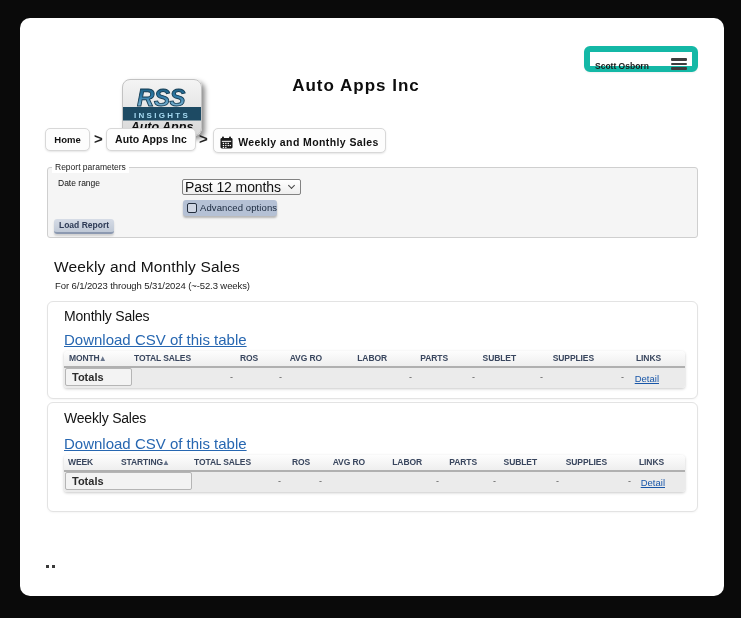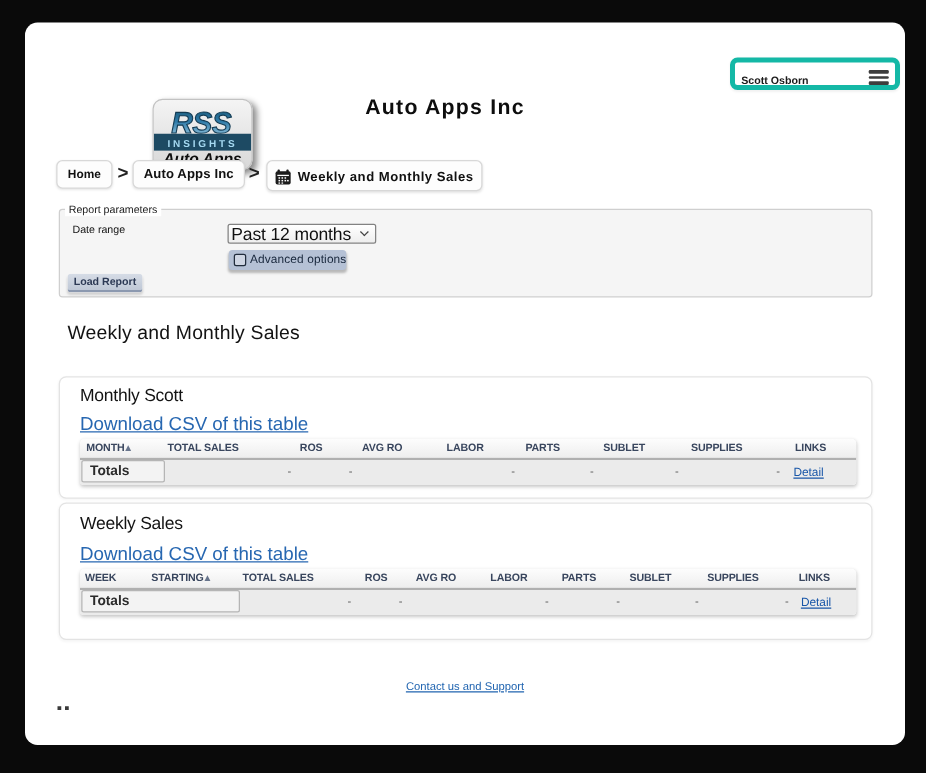--- a/index.html
+++ b/index.html
@@ -6,21 +6,21 @@
 html,body { width:741px; height:618px; background:#0a0a0a; font-family:"Liberation Sans", sans-serif; overflow:hidden; }
 .page { position:absolute; left:20px; top:18px; width:704px; height:578px; background:#fff; border-radius:10px; }
 
 
 .logo { position:absolute; left:102px; top:37px; width:80px; height:57px; background:linear-gradient(180deg,#f4f4f4,#d8d8d8); border:1px solid #c2c2c2; border-radius:8px; box-shadow:3px 3px 5px rgba(0,0,0,0.45);margin-top:24px; }
 
 
 .title { position:absolute; left:200px; top:58.5px; width:272px; text-align:center; font-size:17px; font-weight:bold; color:#0d0d0d; letter-spacing:1px; line-height:18px; }
 
 
-.userbox { position:absolute; left:564px; top:28px; width:136px; height:26px; background:#fff; border:4px solid #14b8a6; border-radius:6px; box-shadow:0 1px 2px rgba(0,0,0,0.06); }
+.userbox { position:absolute; left:564px; top:28px; width:114px; height:26px; background:#fff; border:6px solid #14b8a6; border-radius:6px; box-shadow:0 1px 2px rgba(0,0,0,0.06); }
 .userbox .uname { position:absolute; left:5px; top:9px; font-size:8.5px; font-weight:bold; color:#1a1a1a; }
 .burger { position:absolute; right:5px; top:6px; width:16px; height:14px; }
 .burger div { height:2.6px; background:#3d3d3d; border-radius:1px; margin-bottom:2.1px; }
 
 
 .crumb { position:absolute; top:110px; height:23px; background:#fdfdfd; border:1px solid #d8d8d8; border-radius:5px; box-shadow:0 1px 2px rgba(0,0,0,0.10); font-size:9.5px; font-weight:bold; color:#111; line-height:21px; text-align:center; }
 .sep { position:absolute; font-size:15px; font-weight:bold; color:#222; line-height:13px; }
 
 
 .params { position:absolute; left:27px; top:149px; width:651px; height:71px; border:1px solid #cfcfcf; border-radius:3px; background:#f5f5f5; }
@@ -116,23 +116,24 @@
     <div class="lbl-dr">Date range</div>
     <div class="sel">Past 12 months<span class="chev"></span></div>
     <div class="adv">
         <div class="cb"></div>
         <div class="at">Advanced options</div>
       </div>
     <div class="loadbtn">Load Report</div>
   </div>
 
   <div class="h1">Weekly and Monthly Sales</div>
+  <div class="sub">For 6/1/2023 through 5/31/2024 (~-52.3 weeks)</div>
 
   <div class="card" style="top:283px; height:98px;">
-    <h2 style="top:6px;">Monthly Scott</h2>
+    <h2 style="top:6px;">Monthly Sales</h2>
     <a class="csv" style="top:29px;" href="#">Download CSV of this table</a>
     <div class="tbl" style="top:49px;">
       <div class="thead">
         <span class="th" style="left:5px;">MONTH<span class="tri">▲</span></span>
         <span class="th" style="right:494px;">TOTAL SALES</span>
         <span class="th" style="right:427px;">ROS</span>
         <span class="th" style="right:363px;">AVG RO</span>
         <span class="th" style="right:298px;">LABOR</span>
         <span class="th" style="right:237px;">PARTS</span>
         <span class="th" style="right:169px;">SUBLET</span>
@@ -174,17 +175,16 @@
         <span class="dash" style="right:363px;">-</span>
         <span class="dash" style="right:246px;">-</span>
         <span class="dash" style="right:189px;">-</span>
         <span class="dash" style="right:126px;">-</span>
         <span class="dash" style="right:54px;">-</span>
         <a class="det" style="right:20px;" href="#">Detail</a>
       </div>
     </div>
   </div>
 
-  <div class="f3"><a href="#">Contact us and Support</a></div>
 
   <div class="dot" style="left:26px; top:547px;"></div>
   <div class="dot" style="left:32px; top:547px;"></div>
 </div>
 
 </body></html>

